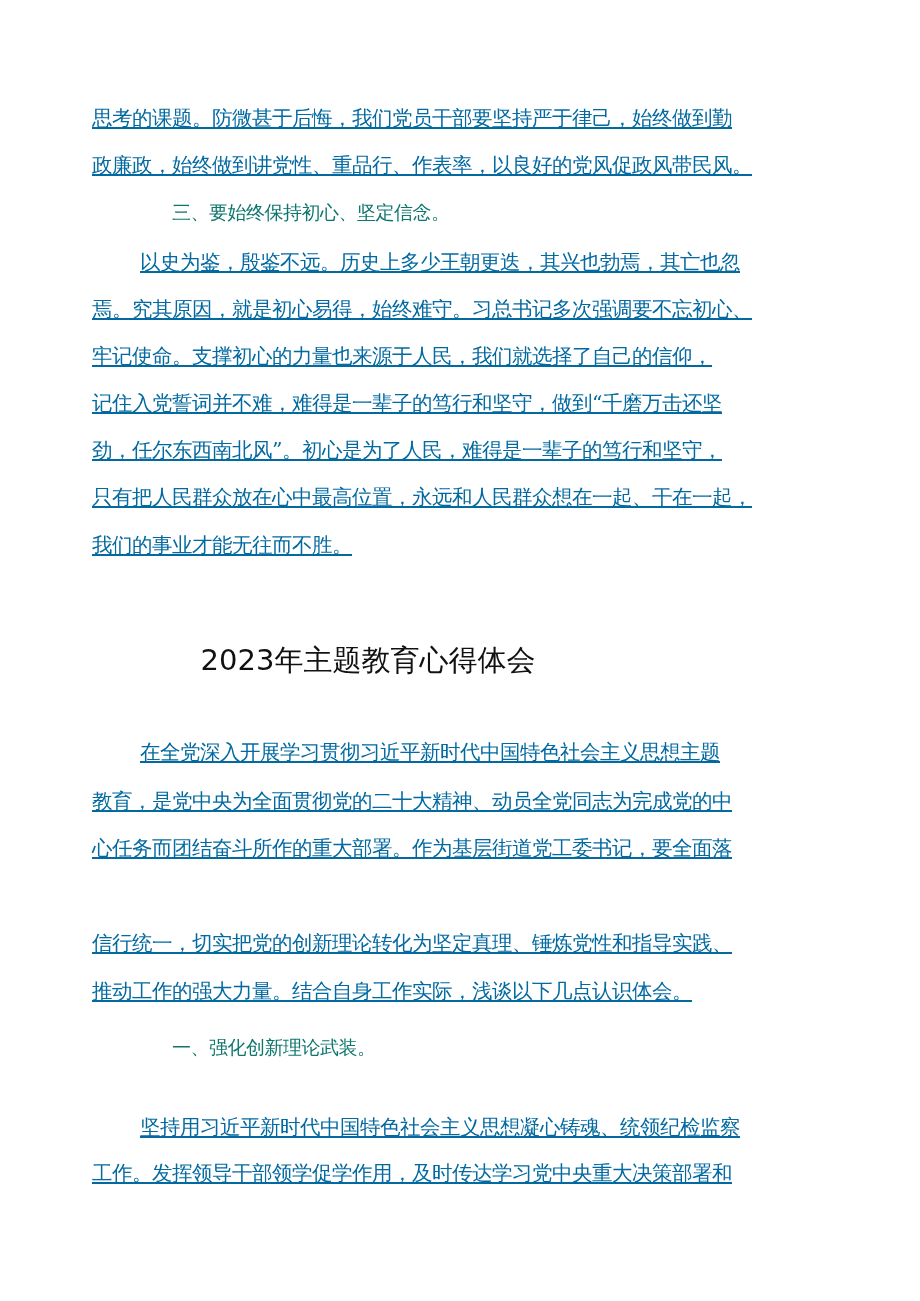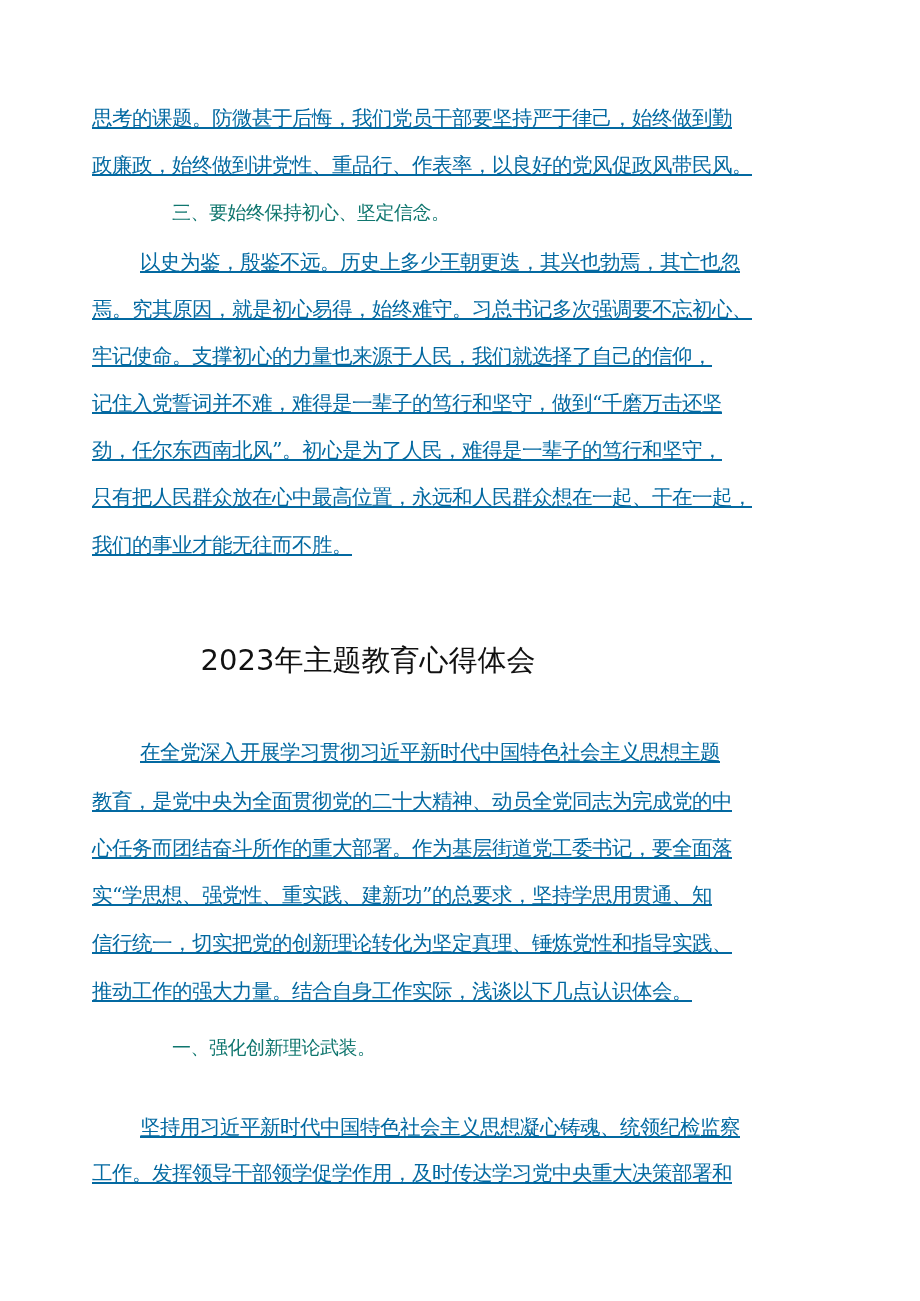--- a/index.html
+++ b/index.html
@@ -76,21 +76,20 @@
   <div class="line" style="top:389px;">记住入党誓词并不难，难得是一辈子的笃行和坚守，做到“千磨万击还坚</div>
   <div class="line" style="top:436px;">劲，任尔东西南北风”。初心是为了人民，难得是一辈子的笃行和坚守，</div>
   <div class="line" style="top:483px;">只有把人民群众放在心中最高位置，永远和人民群众想在一起、干在一起，</div>
   <div class="line" style="top:531px;">我们的事业才能无往而不胜。</div>
 
   <div class="doc-title" style="top:640px;">2023年主题教育心得体会</div>
 
   <div class="line indent" style="top:738px;">在全党深入开展学习贯彻习近平新时代中国特色社会主义思想主题</div>
   <div class="line" style="top:787px;">教育，是党中央为全面贯彻党的二十大精神、动员全党同志为完成党的中</div>
   <div class="line" style="top:834px;">心任务而团结奋斗所作的重大部署。作为基层街道党工委书记，要全面落</div>
-  <div class="line" style="top:881px;">实“学思想、强党性、重实践、建新功”的总要求，坚持学思用贯通、知</div>
   <div class="line" style="top:977px;">推动工作的强大力量。结合自身工作实际，浅谈以下几点认识体会。</div>
   <div class="line" style="top:929px;">信行统一，切实把党的创新理论转化为坚定真理、锤炼党性和指导实践、</div>
 
   <div class="heading" style="top:1033px;">一、强化创新理论武装。</div>
 
   <div class="line indent" style="top:1113px;">坚持用习近平新时代中国特色社会主义思想凝心铸魂、统领纪检监察</div>
   <div class="line" style="top:1159px;">工作。发挥领导干部领学促学作用，及时传达学习党中央重大决策部署和</div>
 
 </div>
 

